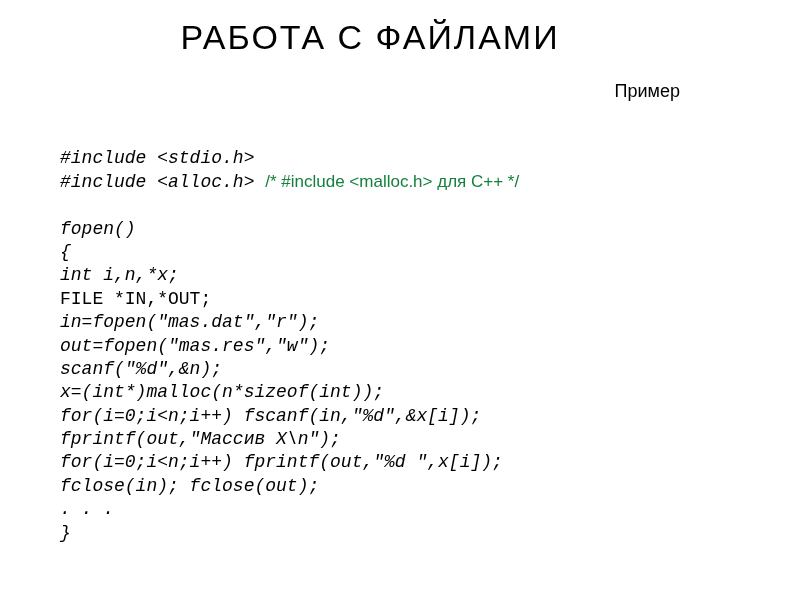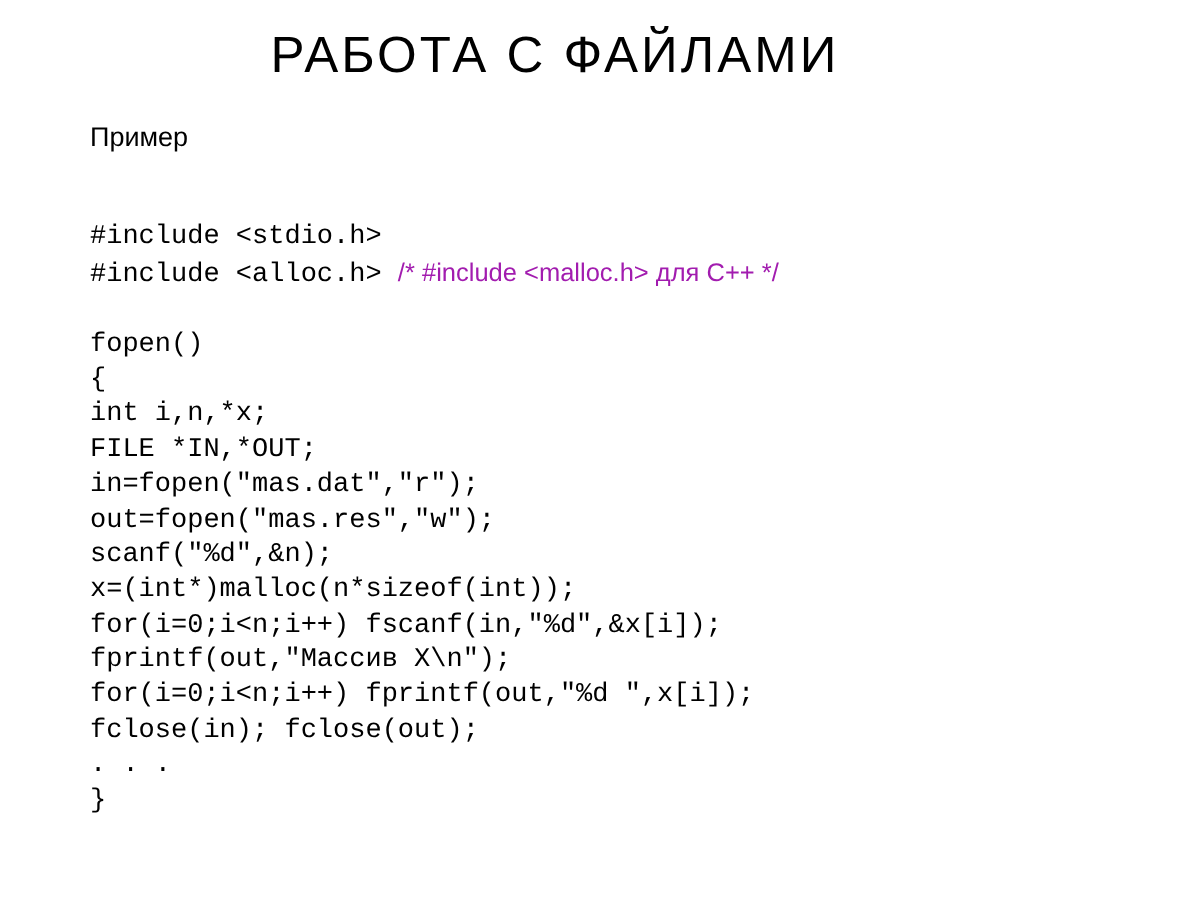--- a/index.html
+++ b/index.html
@@ -21,31 +21,32 @@
   .title {
     text-align: center;
     font-size: 34px;
     letter-spacing: 2px;
     margin: 0 0 24px 0;
     font-weight: 400;
   }
   .subtitle {
     font-size: 18px;
     margin-bottom: 22px;
+    text-align: right;
   }
   .code {
     font-family: "Courier New", Courier, monospace;
     font-size: 18px;
     line-height: 1.3;
     white-space: pre;
     text-transform: uppercase;
   }
-  .code .lc { text-transform: none; }
+  .code .lc { text-transform: none; font-style: italic; }
   .comment {
-    color: #a21caf;
+    color: #15803d;
     font-family: Arial, Helvetica, sans-serif;
     text-transform: none;
     font-size: 17px;
   }
 </style>
 </head>
 <body>
 
 <div class="slide">
   <h1 class="title">РАБОТА  С  ФАЙЛАМИ</h1>

